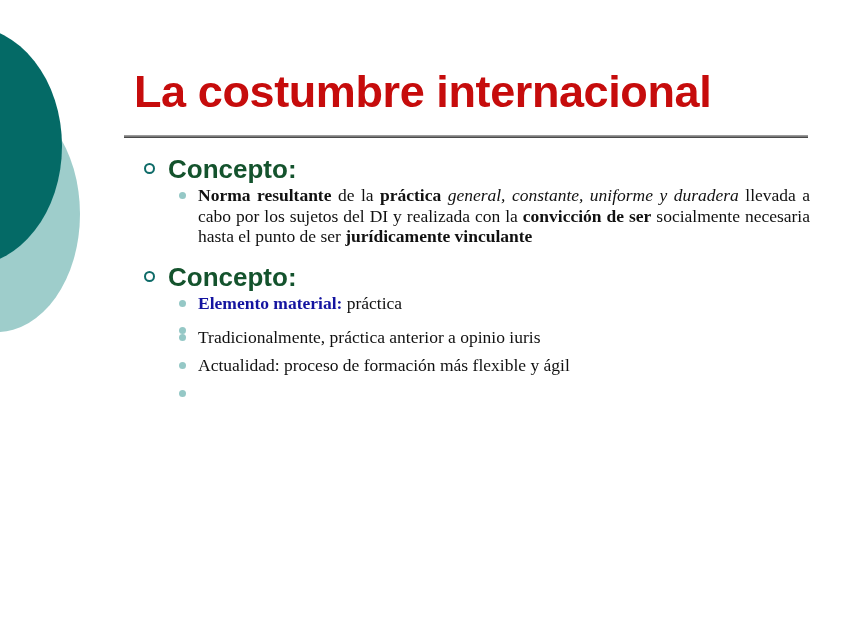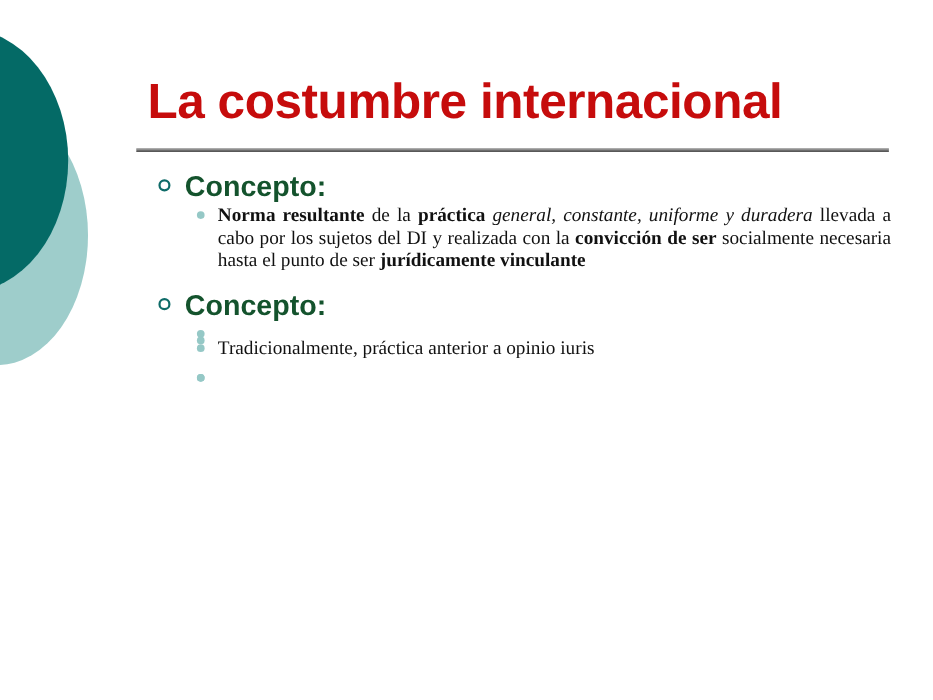--- a/index.html
+++ b/index.html
@@ -138,33 +138,35 @@
       </div>
     </div>
 
     <div class="sec" id="sec-elementos">
       <div class="sec-head">
         <span class="ring"></span>
         <span>Concepto:</span>
       </div>
       <div class="sub">
         <span class="dot"></span>
+        <span class="txt"><span class="blue">Elemento material:</span><span> práctica</span></span>
       </div>
       <div class="sub">
         <span class="dot"></span>
       </div>
     </div>
 
     <div class="sec" id="sec-formacion">
       <div class="sub">
         <span class="dot"></span>
         <span class="txt"><span>Tradicionalmente, práctica anterior a opinio iuris</span></span>
       </div>
       <div class="sub">
         <span class="dot"></span>
+        <span class="txt"><span>Actualidad: proceso de formación más flexible y ágil</span></span>
       </div>
       <div class="sub">
         <span class="dot"></span>
       </div>
     </div>
 
   </div>
 </div>
 
 </body></html>

